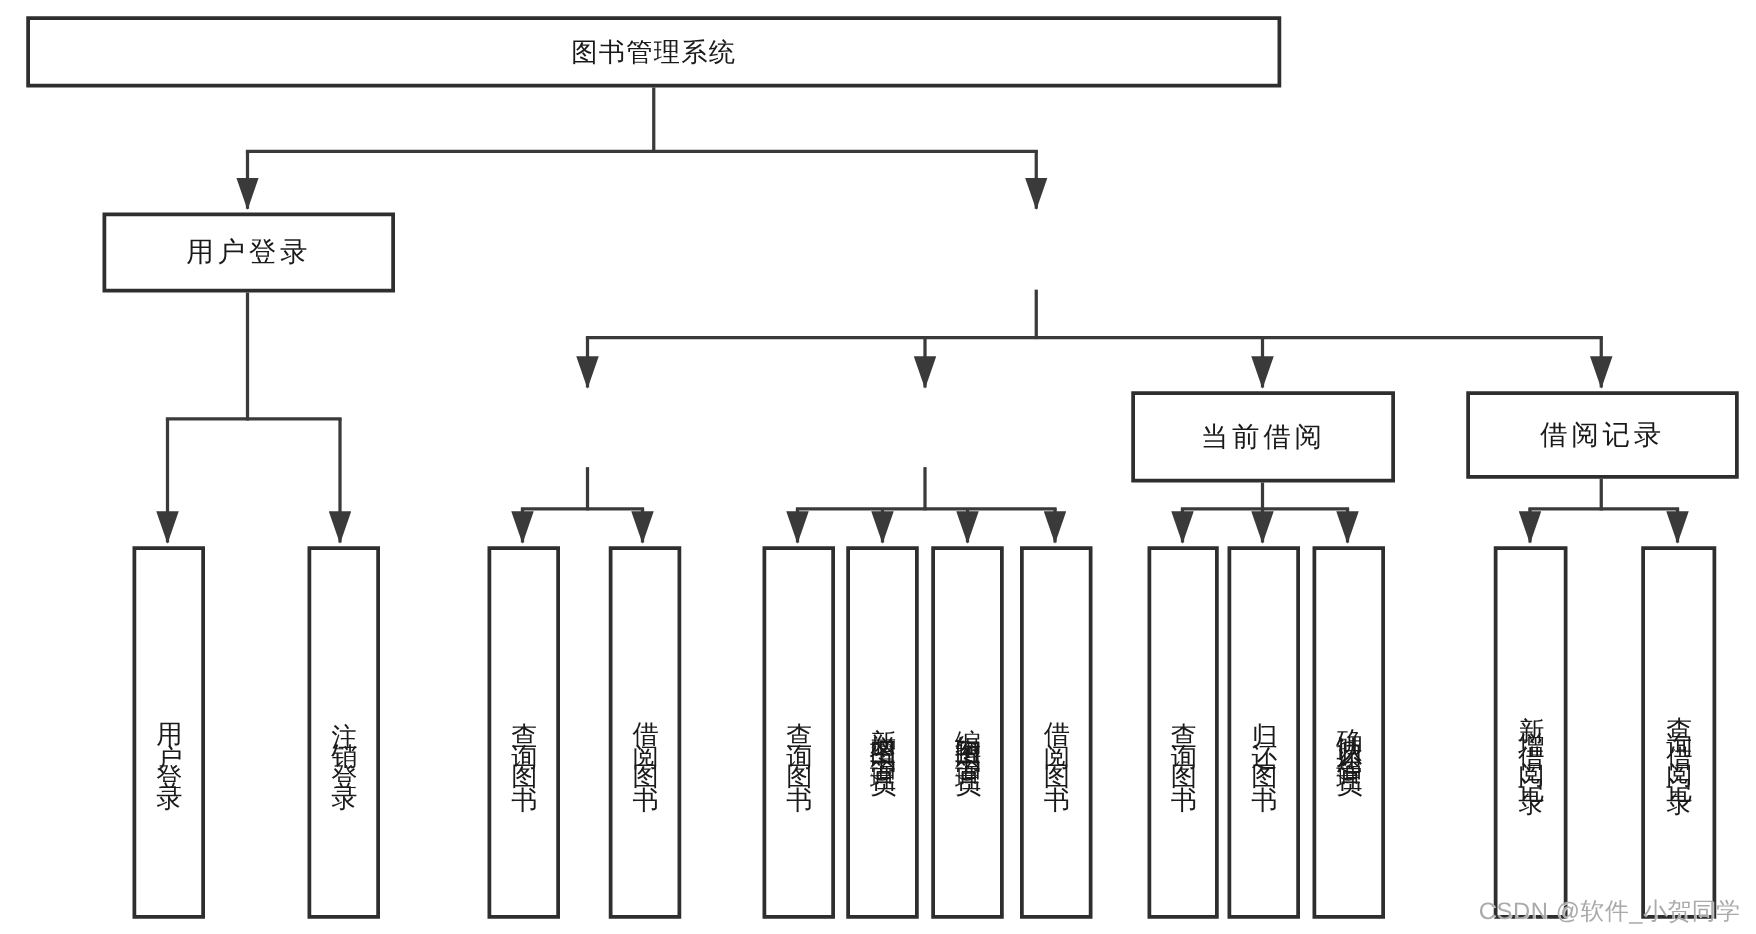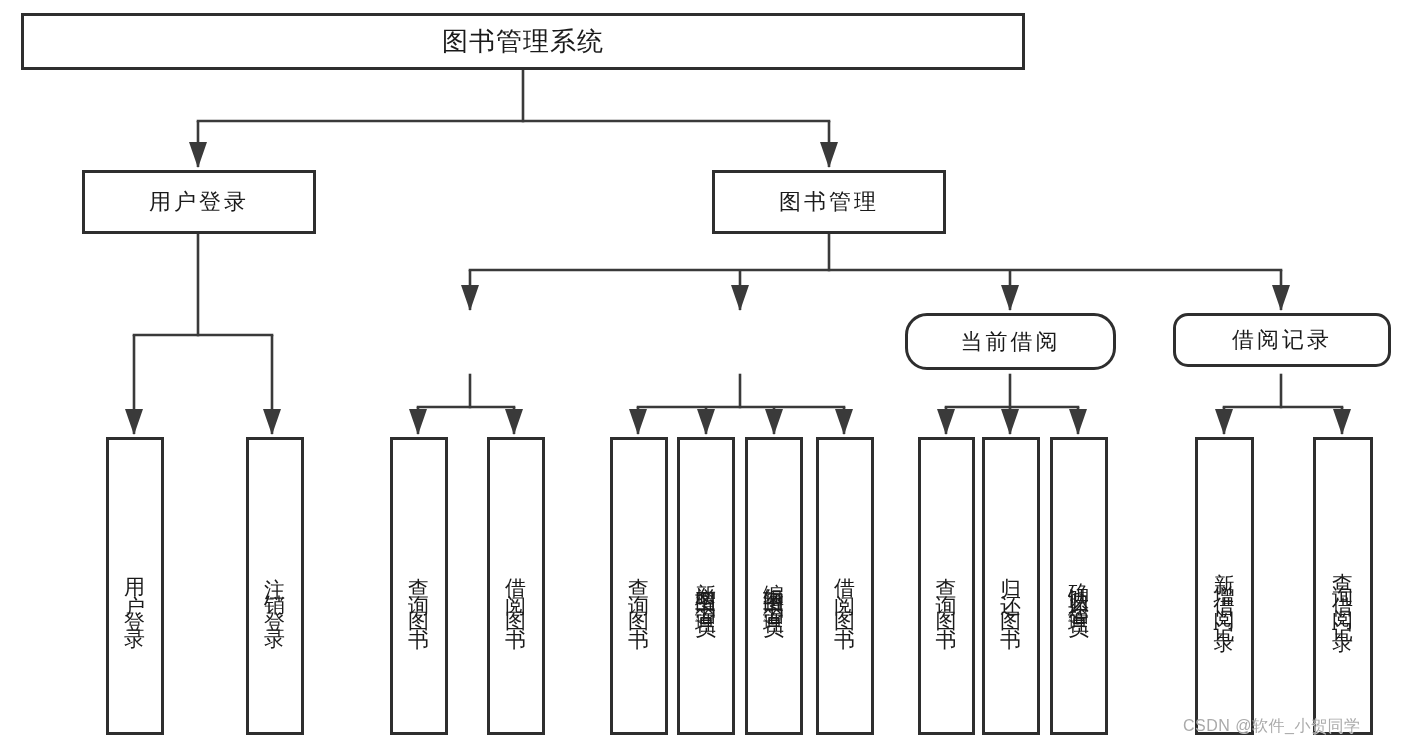--- a/index.html
+++ b/index.html
@@ -37,21 +37,21 @@
     position: absolute;
     box-sizing: border-box;
     border: 3px solid var(--border);
     background: #fff;
     display: flex;
     align-items: center;
     justify-content: center;
     z-index: 2;
   }
   .root-node span {
-    font-size: 26px;
+    font-size: 21px;
     letter-spacing: 1px;
     white-space: nowrap;
   }
   .hnode span {
     font-size: 22px;
     letter-spacing: 3px;
     white-space: nowrap;
   }
   .vnode span {
     writing-mode: vertical-rl;
@@ -60,21 +60,21 @@
     line-height: 1;
     white-space: nowrap;
   }
   .ls4 span { letter-spacing: 17px; margin-bottom: -17px; }
   .ls6 span { letter-spacing: 12px; margin-bottom: -12px; }
   .ls9 span { letter-spacing: 5px;  margin-bottom: -5px; }
   .watermark {
     position: absolute;
     left: 1183px;
     top: 716px;
-    font-size: 16px;
+    font-size: 19px;
     letter-spacing: 0.5px;
     color: var(--watermark);
     white-space: nowrap;
     z-index: 5;
     text-shadow: 1px 1px 0 rgba(255,255,255,0.7);
   }
 </style>
 </head>
 <body>
 
@@ -128,28 +128,25 @@
     <line class="cline astem" x1="1342" y1="407" x2="1342" y2="434" marker-end="url(#arrow)"></line>
   </svg>
 
   <div class="node root-node" style="left:21px; top:13px; width:1004px; height:57px;">
     <span>图书管理系统</span>
   </div>
 
   <div class="node hnode" style="left:82px; top:170px; width:234px; height:64px;">
     <span>用户登录</span>
   </div>
-  <div class="node hnode" style="left:712px; top:170px; width:234px; height:64px;">
-    <span>图书管理</span>
-  </div>
 
-  <div class="node hnode" style="left:905px; top:313px; width:211px; height:57px;border-radius:22px;">
+  <div class="node hnode" style="left:905px; top:313px; width:211px; height:73px;">
     <span>当前借阅</span>
   </div>
-  <div class="node hnode" style="left:1173px; top:313px; width:218px; height:54px;border-radius:15px;">
+  <div class="node hnode" style="left:1173px; top:313px; width:218px; height:70px;">
     <span>借阅记录</span>
   </div>
 
   <div class="node vnode ls4" style="left:106px; top:437px; width:58px; height:298px;">
     <span>用户登录</span>
   </div>
   <div class="node vnode ls4" style="left:246px; top:437px; width:58px; height:298px;">
     <span>注销登录</span>
   </div>
 

